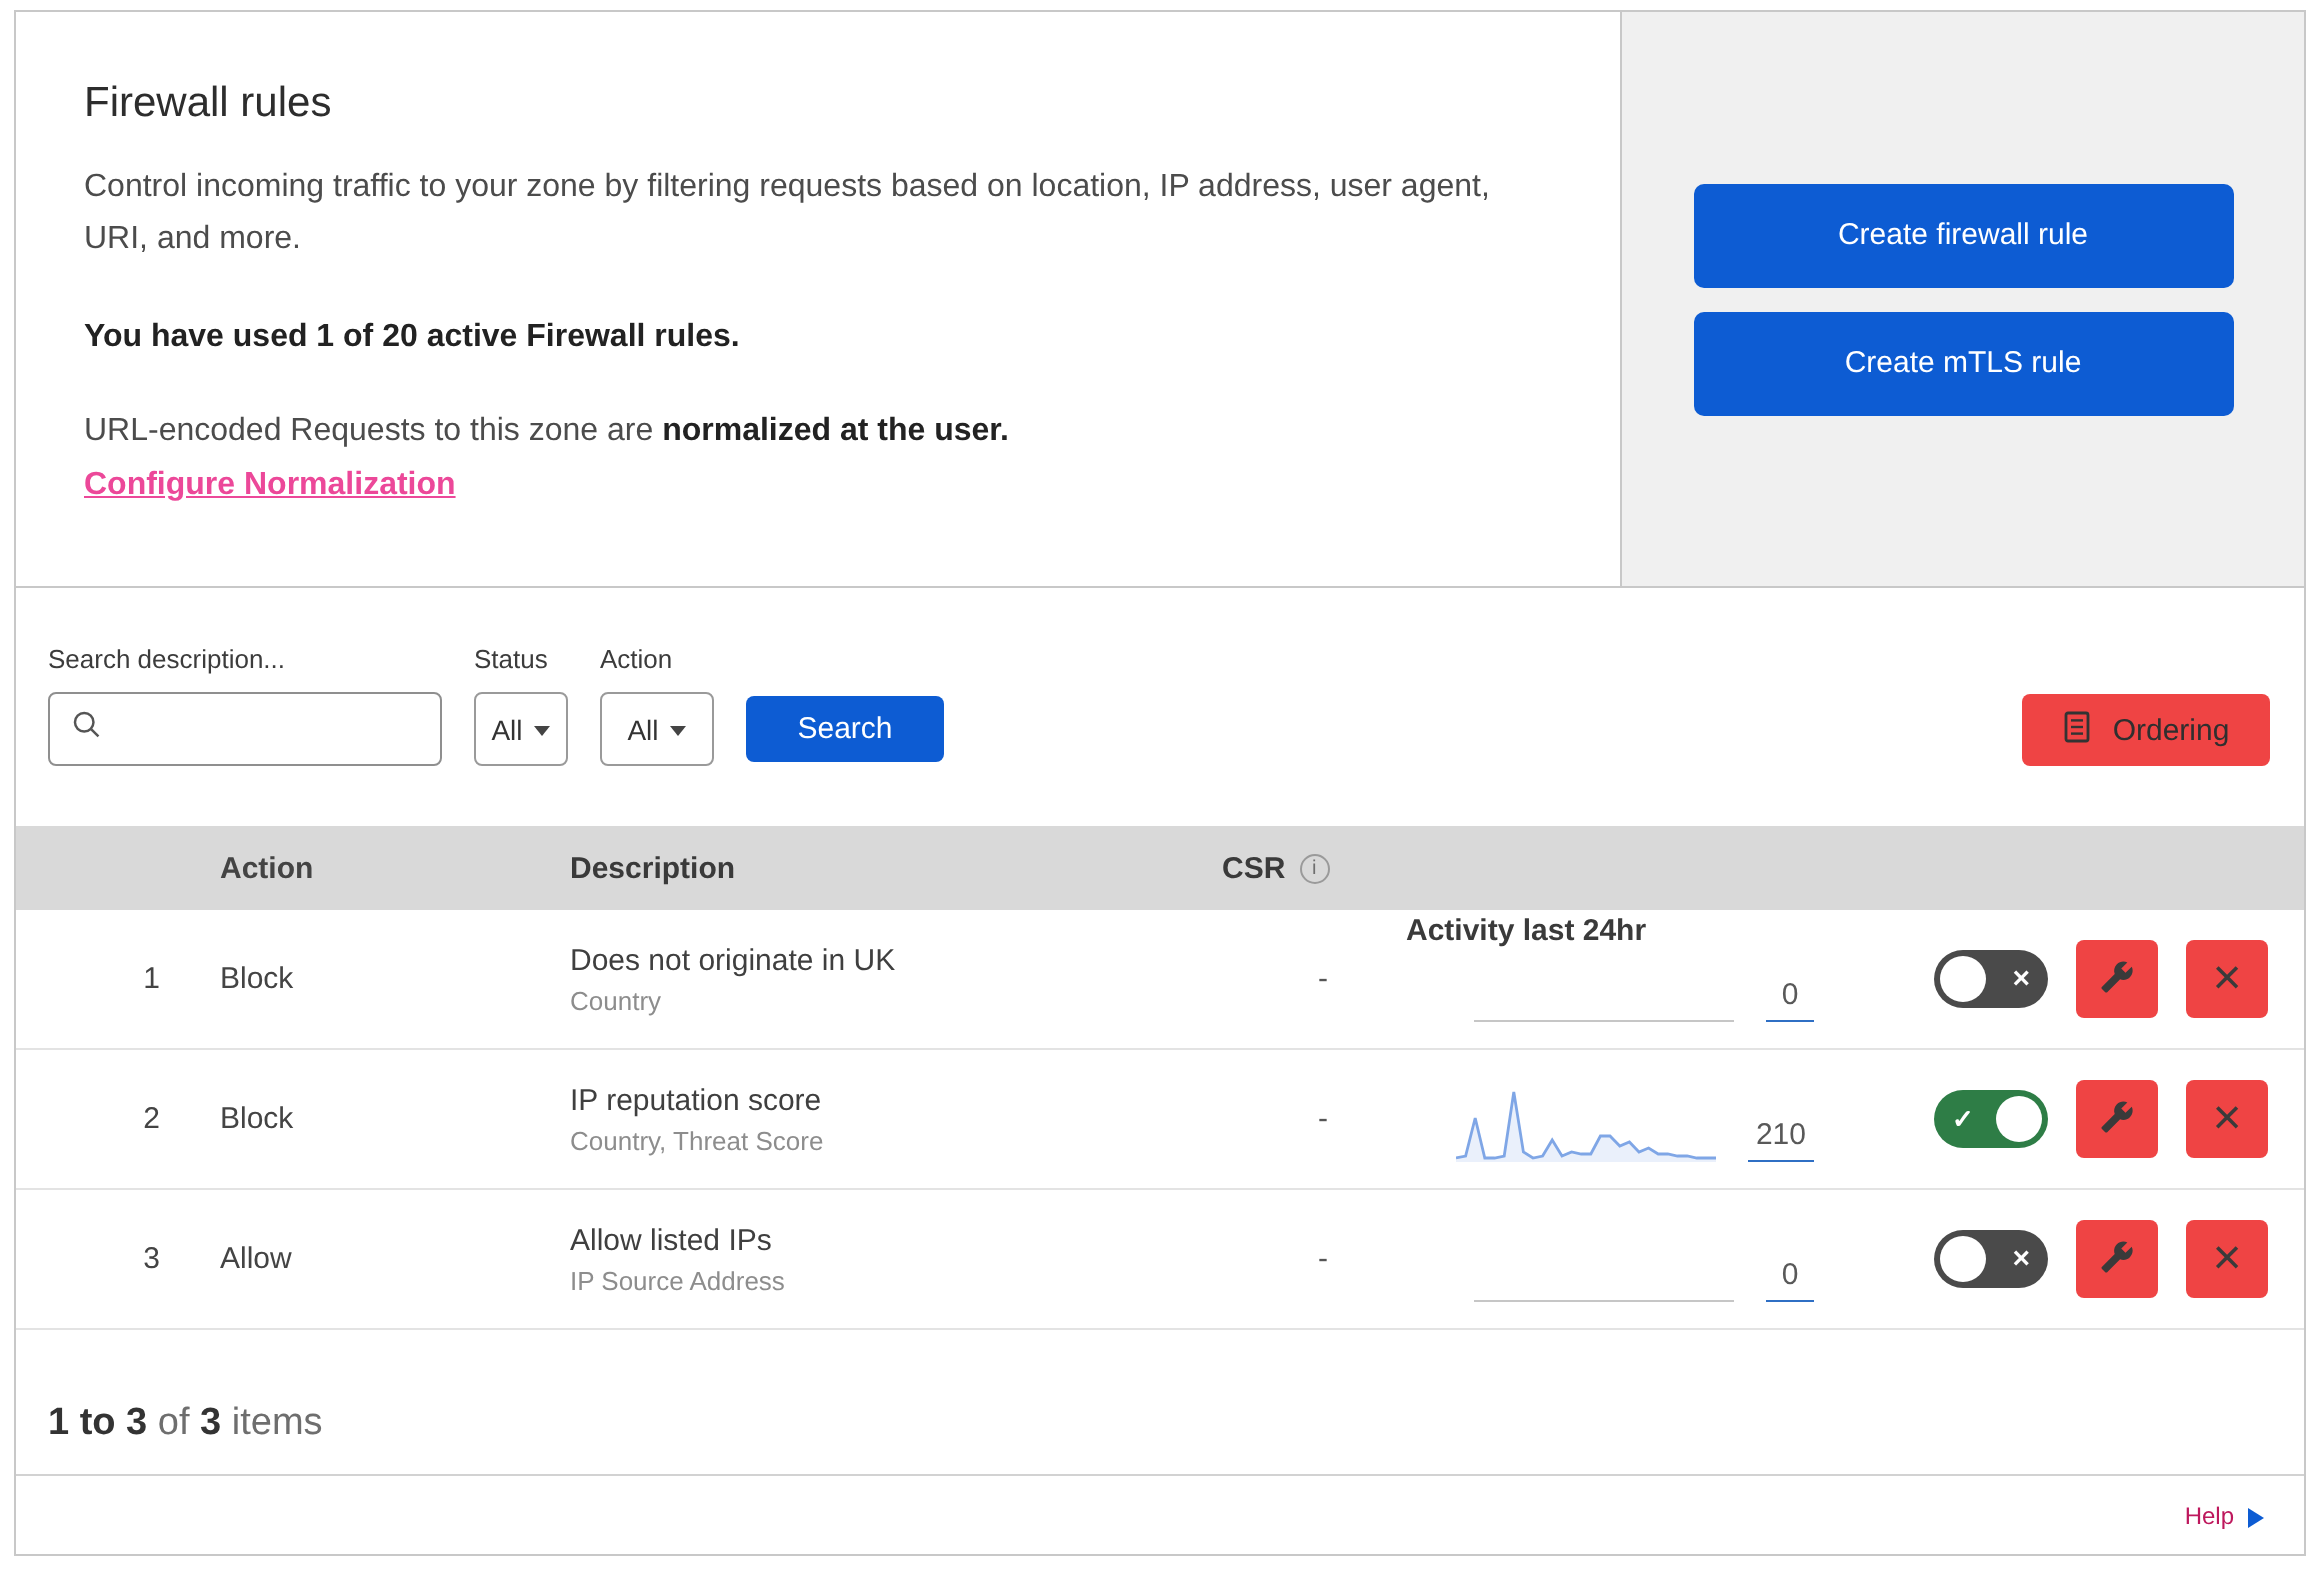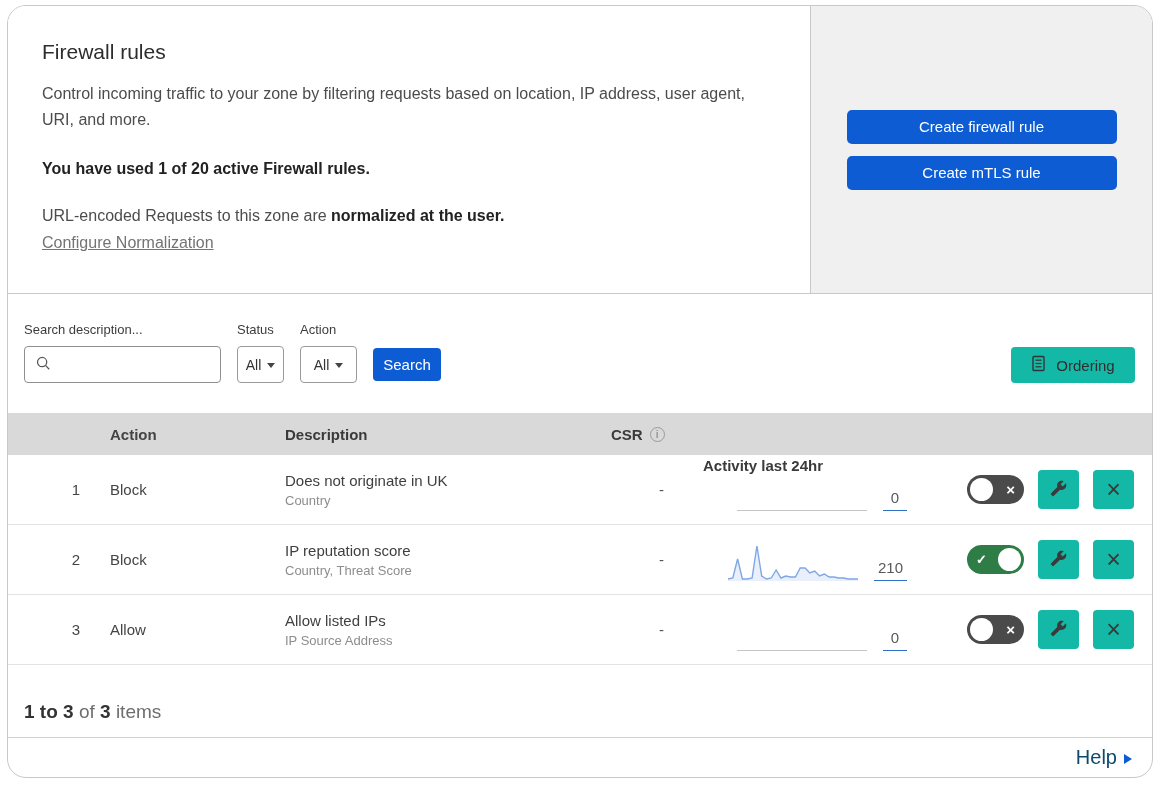--- a/index.html
+++ b/index.html
@@ -5,51 +5,51 @@
   * { box-sizing: border-box; margin: 0; padding: 0; }
   body {
     background: #fff;
     font-family: "Liberation Sans", sans-serif;
     color: #333;
   }
   .page { padding: 5px 7px; }
   .card {
     width: 1146px;
     border: 1px solid #c8c8c8;
-    border-radius: 19px;
+    border-radius: 0;
     background: #fff;
     overflow: hidden;
   }
 
   
   .hero { display: flex; height: 288px; border-bottom: 1px solid #c8c8c8; }
   .hero-left {
     flex: 1;
     background: #fff;
     border-right: 1px solid #c8c8c8;
     padding: 34px 40px 0 34px;
   }
   .hero-title { font-size: 21px; font-weight: 400; color: #2d2d2d; margin-bottom: 17px; }
   .hero-desc  { font-size: 16px; color: #4c4c4c; line-height: 26px; max-width: 748px; margin-bottom: 27px; }
   .hero-usage { font-size: 16px; font-weight: 700; color: #222; margin-bottom: 29px; }
   .hero-norm  { font-size: 16px; color: #4c4c4c; margin-bottom: 9px; }
   .hero-norm b { color: #222; }
-  .hero-link  { font-size: 16px; color: #737373; text-decoration: underline; cursor: pointer; }
+  .hero-link  { font-size: 16px; color: #ec4899; text-decoration: underline; cursor: pointer; font-weight: bold; }
   .hero-right {
     width: 341px;
     background: #f0f0f0;
     display: flex; flex-direction: column;
     justify-content: center; align-items: center;
     gap: 12px;
   }
   .btn-primary {
     background: #0d5cd3; color: #fff; border: none; border-radius: 5px;
     font-family: inherit; font-size: 15px; cursor: pointer;
   }
-  .hero-btn { width: 270px; height: 34px; }
+  .hero-btn { width: 270px; height: 52px; }
 
   
   .filter-bar {
     height: 119px;
     display: flex; align-items: flex-end; justify-content: space-between;
     padding: 0 17px 30px 16px;
   }
   .filter-left { display: flex; align-items: flex-end; gap: 16px; }
   .field { display: flex; flex-direction: column; }
   .field-label { font-size: 13px; color: #3c3c3c; margin-bottom: 9px; }
@@ -68,23 +68,23 @@
     display: flex; align-items: center; justify-content: center; gap: 6px;
     font-family: inherit; font-size: 14px; color: #333; cursor: pointer;
   }
   .dd-status { width: 47px; }
   .dd-action { width: 57px; }
   .caret {
     width: 0; height: 0;
     border-left: 4px solid transparent; border-right: 4px solid transparent;
     border-top: 5px solid #444; margin-top: 2px;
   }
-  .search-btn { width: 68px; height: 33px; border-radius: 4px; margin-bottom: 2px; }
+  .search-btn { width: 99px; height: 33px; border-radius: 4px; margin-bottom: 2px; }
   .btn-gray {
-    background: #14b8a6; border: none; border-radius: 4px;
+    background: #ef4444; border: none; border-radius: 4px;
     font-family: inherit; color: #2f2f2f; cursor: pointer;
   }
   .ordering-btn {
     width: 124px; height: 36px; font-size: 15px;
     display: flex; align-items: center; justify-content: center; gap: 9px;
   }
 
   
   .thead {
     height: 42px; background: #d9d9d9;
@@ -157,21 +157,21 @@
     padding: 0 0 14px 16px; font-size: 19px; color: #6e6e6e;
     border-bottom: 1px solid #d2d2d2;
   }
   .summary b { color: #333; }
   .summary span { white-space: pre; }
   .help-bar {
     height: 39px; display: flex; align-items: center; justify-content: flex-end;
     padding-right: 20px;
   }
   .help-link {
-    font-size: 20px; color: #0c4a6e; text-decoration: none; cursor: pointer;
+    font-size: 12px; color: #be185d; text-decoration: none; cursor: pointer;
     display: flex; align-items: center; gap: 7px;
   }
   .help-arrow {
     width: 0; height: 0;
     border-top: 5.5px solid transparent; border-bottom: 5.5px solid transparent;
     border-left: 8px solid #0d5cd3; margin-top: 2px;
   }
 </style>
 </head>
 <body>

